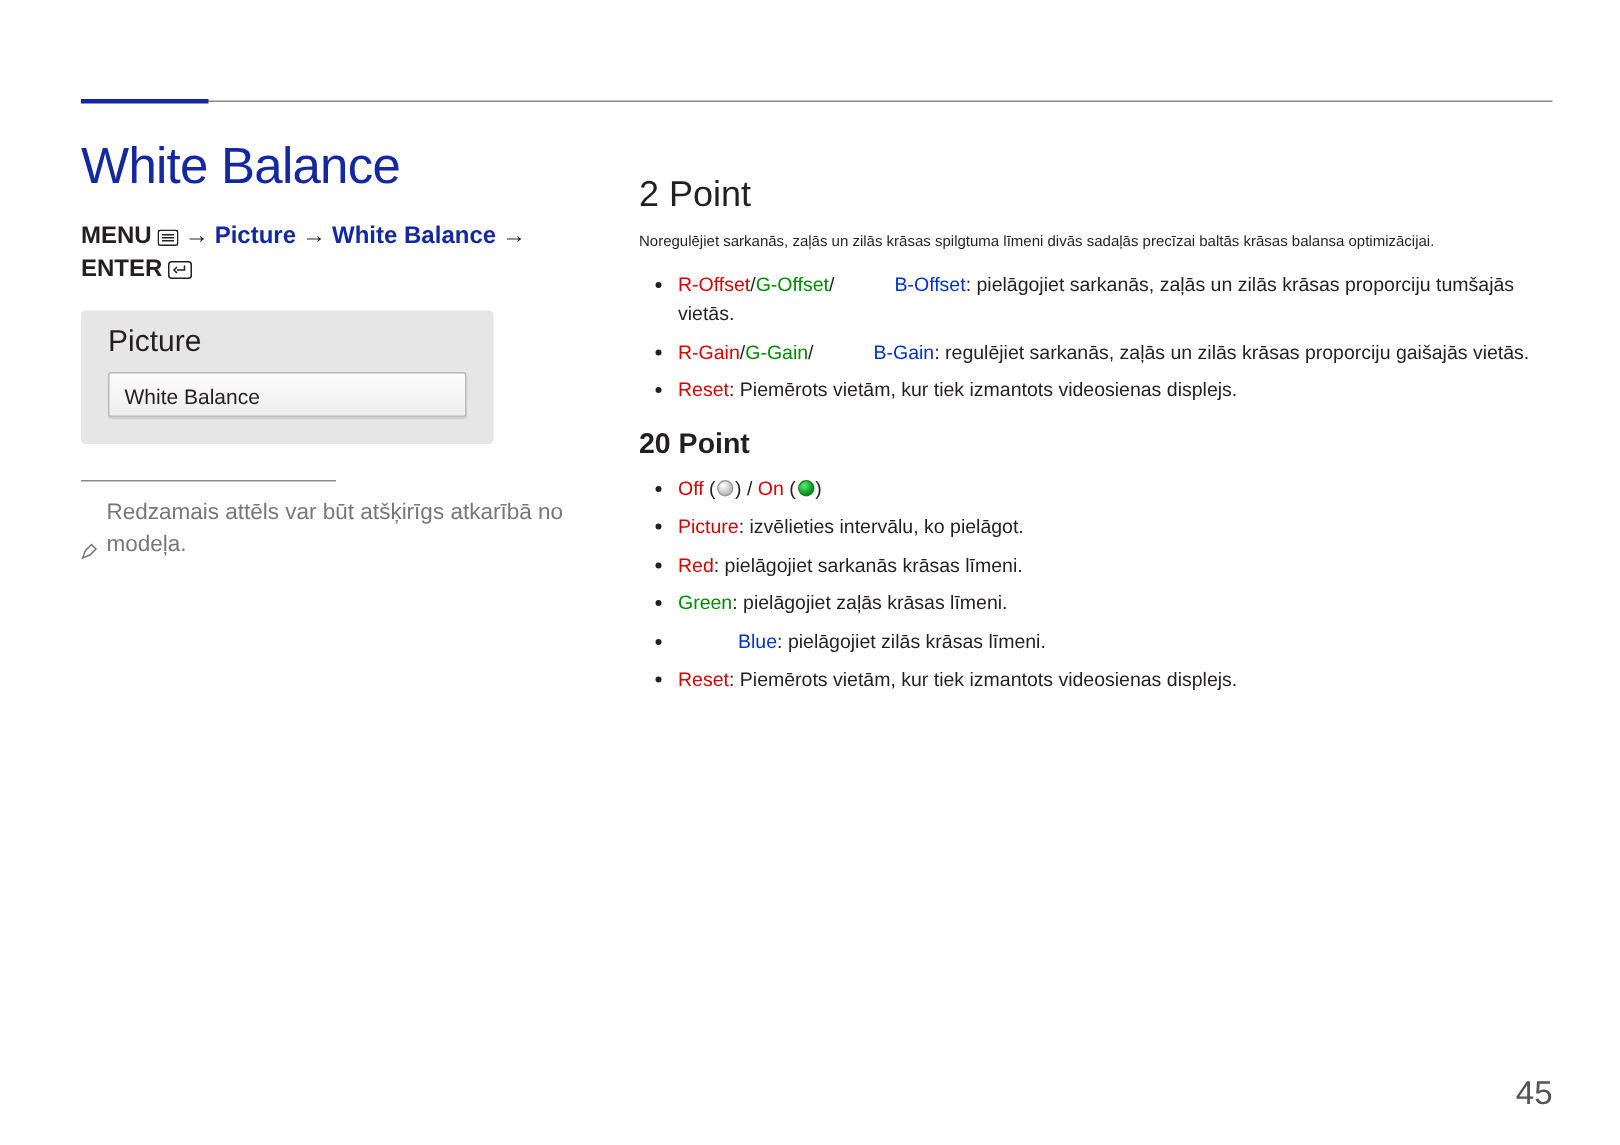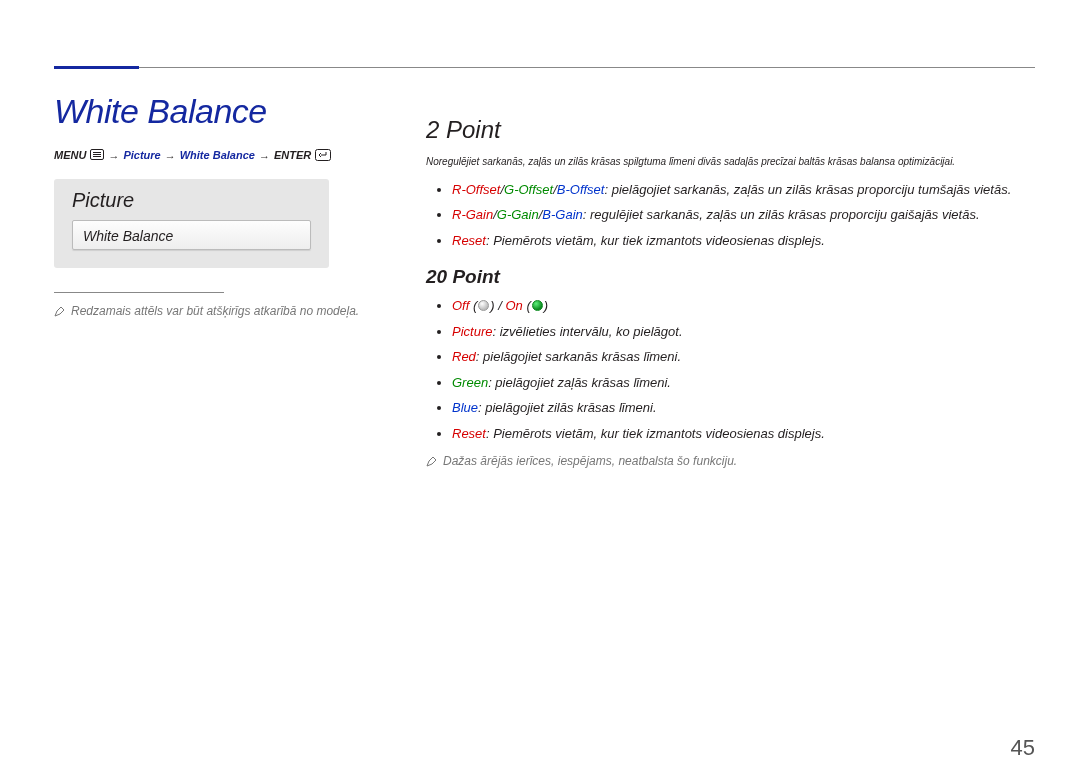--- a/index.html
+++ b/index.html
@@ -37,39 +37,38 @@
     border-top: 3px solid var(--accent-blue);
   }
   .page {
     position: absolute;
     top: 92px;
     left: 54px;
     right: 45px;
     bottom: 30px;
     display: flex;
     gap: 42px;
-    font-style: italic;
   }
   .left-col { width: 330px; flex: none; }
   .right-col { flex: 1; padding-top: 6px; }
 
   h1.title {
     margin: 0 0 18px 0;
     font-size: 34px;
     font-weight: 300;
     color: var(--accent-blue);
     letter-spacing: -0.5px;
   }
 
   .breadcrumb {
-    font-size: 11px;
+    font-size: 16px;
     font-weight: 700;
     color: var(--text-dark);
     display: flex;
-    align-items: flex-start;
+    align-items: center;
     flex-wrap: wrap;
     gap: 4px;
     margin-bottom: 18px;
   }
   .breadcrumb .sep { font-weight: 400; }
   .breadcrumb .accent { color: var(--accent-blue); font-weight: 700; }
   .menu-icon, .enter-icon {
     display: inline-flex;
     align-items: center;
   }
@@ -98,26 +97,26 @@
     line-height: 18px;
   }
 
   .short-rule {
     width: 170px;
     border-top: 1px solid var(--rule-grey);
     margin: 24px 0 10px 0;
   }
 
   .note {
-    font-size: 12px;
+    font-size: 15px;
     color: var(--text-grey);
     line-height: 1.4;
     display: flex;
     gap: 6px;
-    align-items: center;
+    align-items: flex-end;
   }
   .note .pen-icon svg { display:block; margin-top:1px; }
 
   .right-col p.intro {
     font-size: 13px;
     margin: 0 0 18px 0;
     line-height: 1.5;
   }
   h2.section {
     font-size: 24px;
@@ -136,39 +135,39 @@
   }
   ul.opts {
     list-style: disc;
     margin: 0 0 10px 0;
     padding-left: 26px;
     font-size: 13px;
   }
   ul.opts li { margin-bottom: 6px; line-height: 1.5; }
   .t-red { color: var(--red); }
   .t-green { color: var(--green); text-align: right; }
-  .t-blue { color: var(--blue); }
+  .t-blue { color: var(--blue); padding-left: 40px; }
   .swatch {
     display: inline-block;
     width: 11px;
     height: 11px;
     border-radius: 50%;
     border: 1px solid #999;
     vertical-align: -1px;
     margin: 0 1px;
   }
   .swatch.off { background: radial-gradient(circle at 35% 30%, #fff, #bbb 70%); }
   .swatch.on  { background: radial-gradient(circle at 35% 30%, #5cf07a, #0a8a1e 70%); border-color:#0a8a1e; }
 
   .right-col .note { margin-top: 6px; }
 
   .page-num {
     position: absolute;
     right: 45px;
-    bottom: 2px;
+    bottom: 21px;
     font-size: 22px;
     color: #555;
   }
 </style>
 </head>
 <body>
 
 <div class="hr-top"></div>
 <div class="hr-accent"></div>
 
@@ -251,25 +250,17 @@
         <span class="t-green">Green</span><span>: pielāgojiet zaļās krāsas līmeni.</span>
       </li>
       <li>
         <span class="t-blue">Blue</span><span>: pielāgojiet zilās krāsas līmeni.</span>
       </li>
       <li>
         <span class="t-red">Reset</span><span>: Piemērots vietām, kur tiek izmantots videosienas displejs.</span>
       </li>
     </ul>
 
-    <div class="note">
-      <span class="pen-icon">
-        <svg width="11" height="11" viewBox="0 0 11 11">
-            <path d="M1 10 L3 5 L7 1 L10 4 L6 8 Z" fill="none" stroke="#777"></path>
-          </svg>
-      </span>
-      <span>Dažas ārējās ierīces, iespējams, neatbalsta šo funkciju.</span>
-    </div>
   </div>
 
 </div>
 
 <div class="page-num">45</div>
 
 </body></html>

